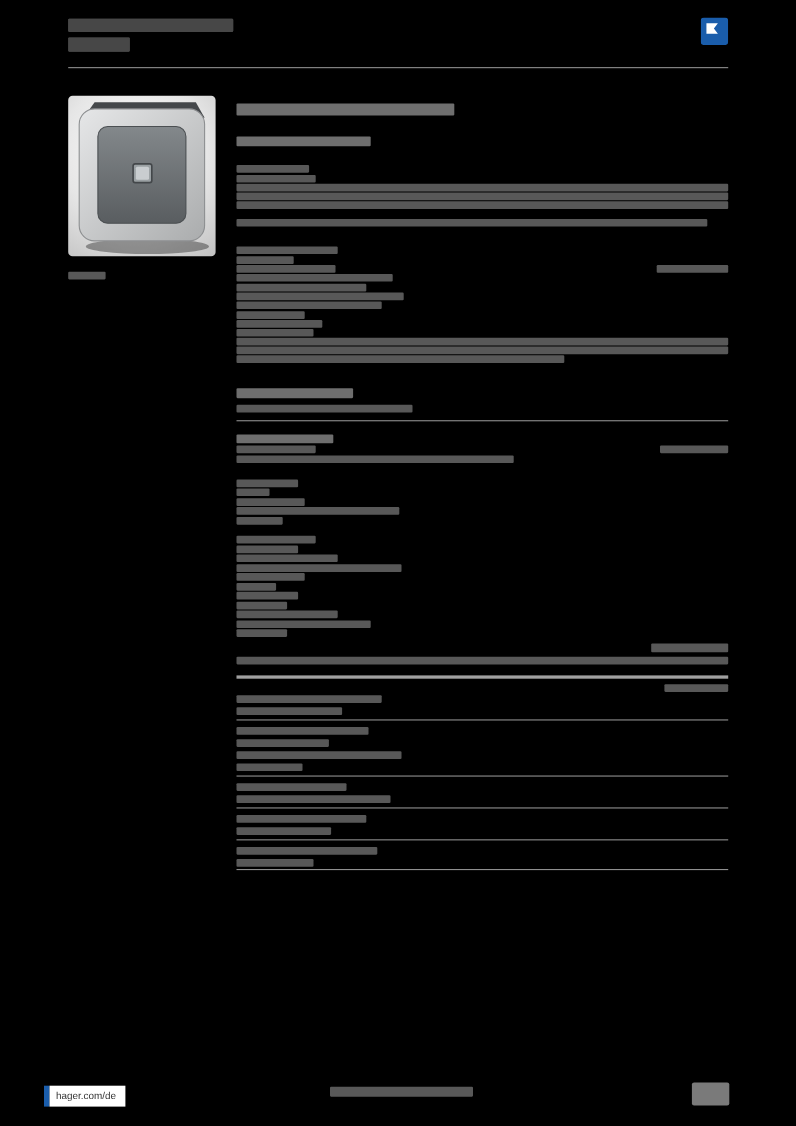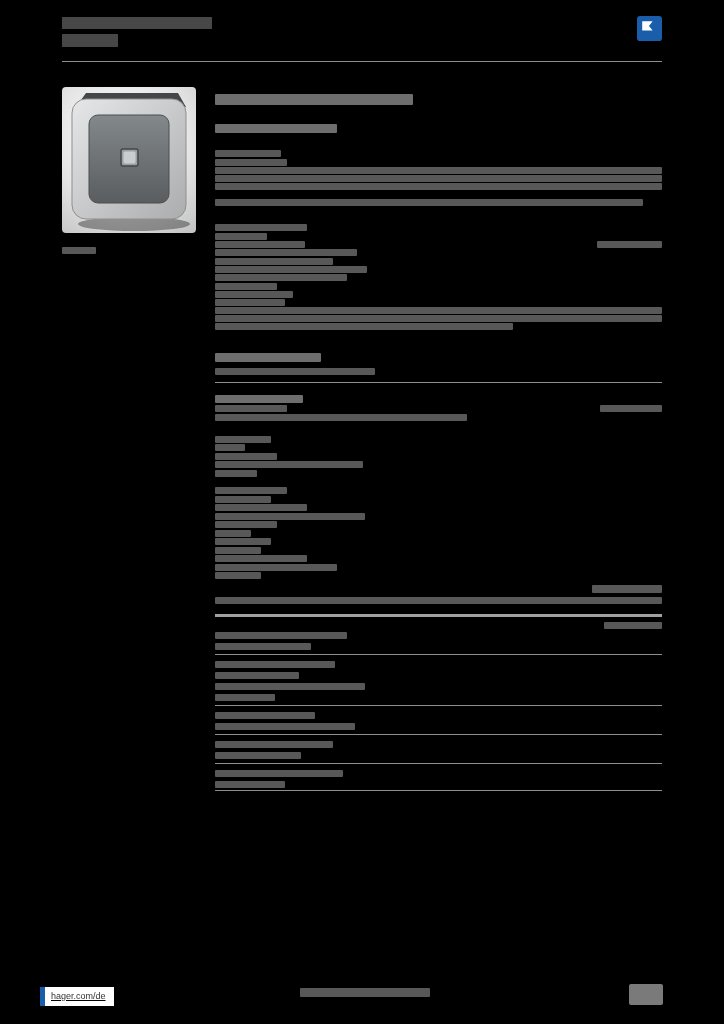--- a/index.html
+++ b/index.html
@@ -32,21 +32,21 @@
   .rb.text{background:#585858;}
   .rb.title{background:#474747;}
   .rb.heading{background:#6e6e6e;}
   .rb.rule{background:#8f8f8f;border-radius:0;}
   .rb.rule-strong{background:#a0a0a0;border-radius:0;}
   .rb.block{background:#7a7a7a;border-radius:2px;}
 
   
   .footer-site{
     position:absolute;left:40px;top:987px;height:19px;
-    display:flex;align-items:stretch;text-decoration:underline;
+    display:flex;align-items:stretch;
   }
   .site-accent{width:5px;background:#1a5dab;}
   .site-text{
     background:#ffffff;color:#333;font-size:9px;line-height:19px;
     padding:0 8px 0 6px;text-decoration:none;display:block;
     font-family:"Liberation Sans", sans-serif;
   }
 </style>
 </head>
 <body>

